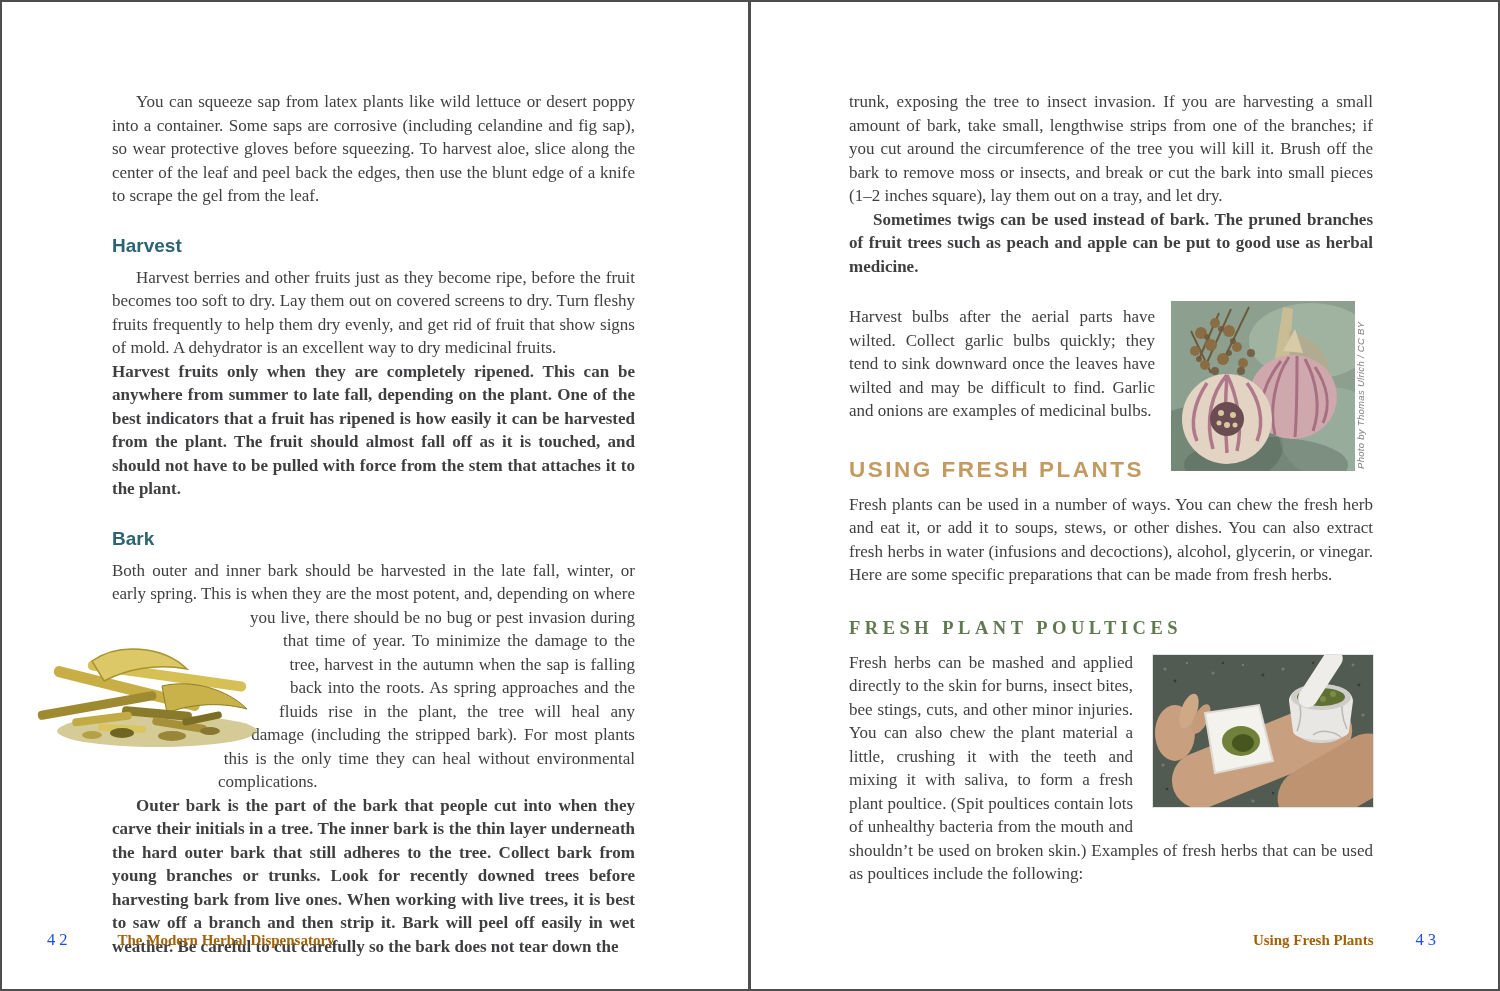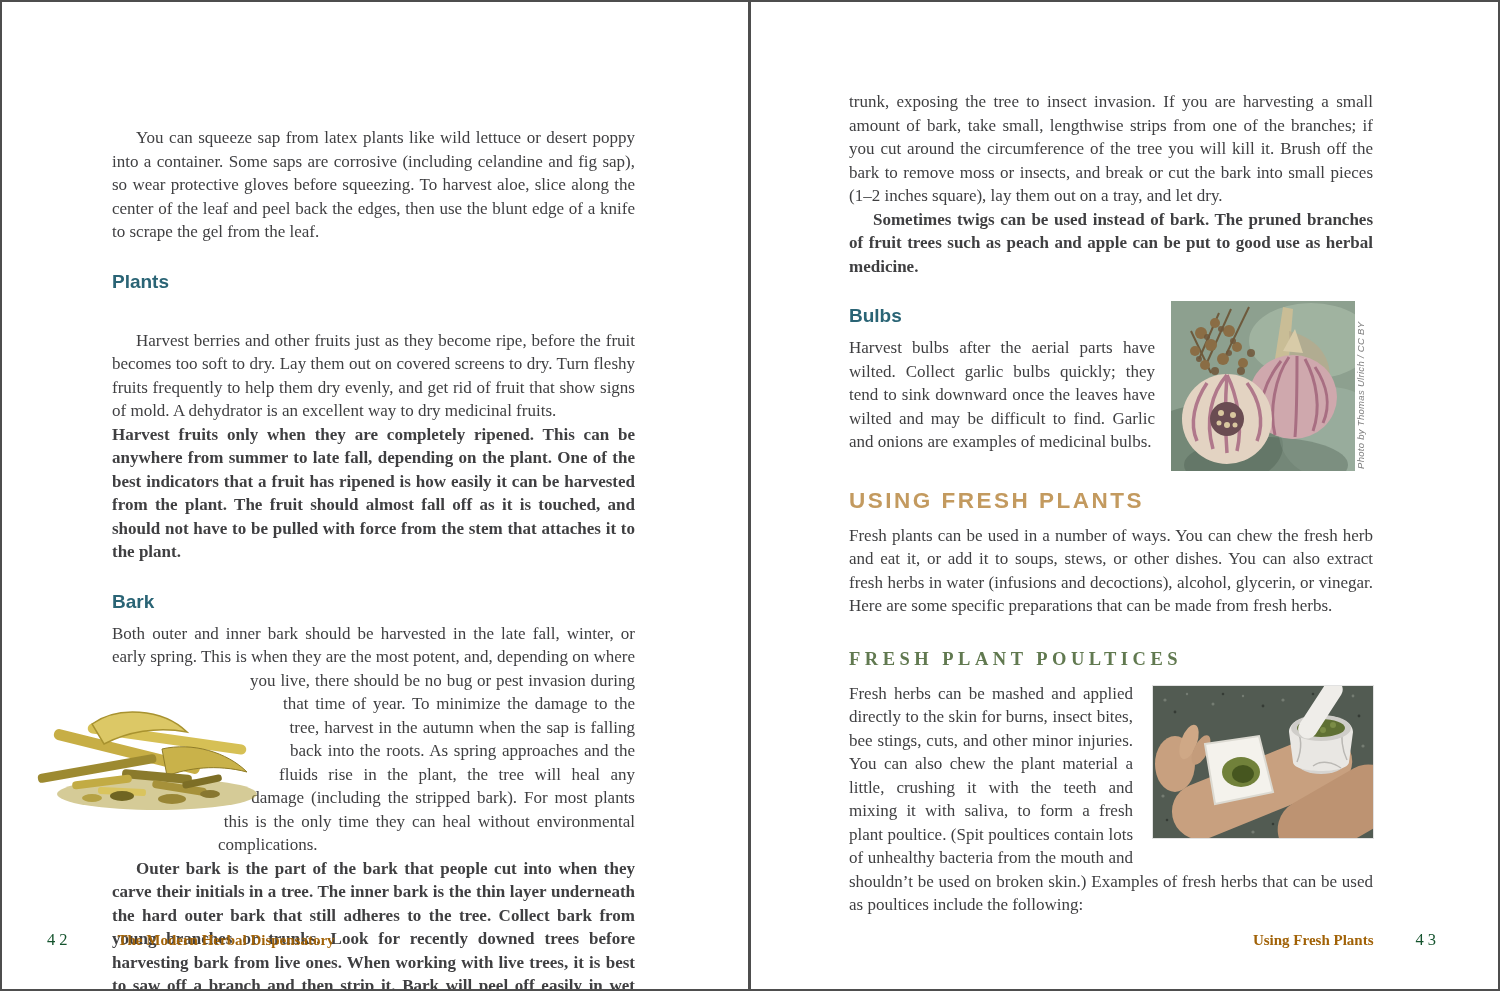--- a/index.html
+++ b/index.html
@@ -18,21 +18,21 @@
   }
   .col{position:absolute;top:88px;}
   .col-left{left:110px;width:523px;}
   .col-right{left:847px;width:524px;}
   p.body{
     margin:0;
     font-size:17px;line-height:23.5px;
     color:#3f3f41;
     text-align:justify;
   }
-  p.body.indent{text-indent:24px;margin-top:36px;}
+  p.body.indent{text-indent:24px;}
   p.body + p.body{margin-top:0;font-weight:bold;}
   h3.sub{
     font-family:"Liberation Sans", sans-serif;
     font-weight:bold;
     font-size:19px;line-height:22px;
     color:#2a6475;
     margin:27px 0 9px 0;
   }
   h2.section{
     font-family:"Liberation Sans", sans-serif;
@@ -86,34 +86,34 @@
     float:right;
     width:220px;height:152px;
     margin:4px 0 10px 20px;
   }
   .poultice-art{width:220px;height:152px;display:block;box-shadow:0 0 0 1px #e2e2e2;}
   
   .footer{position:absolute;top:928px;height:26px;font-size:15.5px;color:#4a4a45;}
   .footer-left{left:45px;display:flex;align-items:baseline;gap:46px;}
   .footer-right{right:58px;display:flex;align-items:baseline;gap:42px;}
   .page-num{
-    font-size:16.5px;letter-spacing:4px;color:#14532d;font-weight:500;
+    font-size:16.5px;letter-spacing:4px;color:#1d4ed8;font-weight:500;
   }
   .running-title{font-size:15px;color:#a16207;font-weight:bold;}
 </style>
 </head>
 <body>
 
 <div class="spread">
   <div class="gutter"></div>
 
   <div class="col col-left">
     <p class="body indent">You can squeeze sap from latex plants like wild lettuce or desert poppy into a container. Some saps are corrosive (including celandine and fig sap), so wear protective gloves before squeezing. To harvest aloe, slice along the center of the leaf and peel back the edges, then use the blunt edge of a knife to scrape the gel from the leaf.</p>
 
-    <h3 class="sub">Plants</h3>
+    <h3 class="sub">Harvest</h3>
     <p class="body indent">Harvest berries and other fruits just as they become ripe, before the fruit becomes too soft to dry. Lay them out on covered screens to dry. Turn fleshy fruits frequently to help them dry evenly, and get rid of fruit that show signs of mold. A dehydrator is an excellent way to dry medicinal fruits.</p>
     <p class="body">Harvest fruits only when they are completely ripened. This can be anywhere from summer to late fall, depending on the plant. One of the best indicators that a fruit has ripened is how easily it can be harvested from the plant. The fruit should almost fall off as it is touched, and should not have to be pulled with force from the stem that attaches it to the plant.</p>
 
     <h3 class="sub">Bark</h3>
     <p class="body">
       <span class="bark-float">
           <svg class="bark-art" viewBox="0 0 240 120" xmlns="http://www.w3.org/2000/svg">
         <ellipse cx="125" cy="100" rx="100" ry="16" fill="#b3a041" opacity="0.55"></ellipse>
         <rect x="20" y="52" width="150" height="11" rx="5" fill="#c7ae45" transform="rotate(14 95 57)"></rect>
         <rect x="55" y="40" width="160" height="10" rx="5" fill="#d6c055" transform="rotate(8 135 45)"></rect>
@@ -202,21 +202,20 @@
           <g fill="#d9c79f">
             <circle cx="50" cy="112" r="3"></circle>
               <circle cx="62" cy="114" r="3"></circle>
               <circle cx="56" cy="124" r="3"></circle>
             <circle cx="48" cy="122" r="2.5"></circle>
               <circle cx="64" cy="124" r="2.5"></circle>
           </g>
         </svg>
         <span class="photo-credit">Photo by Thomas Ulrich / CC BY</span>
       </div>
-      <h3 class="sub" style="margin-top:0;">Bulbs</h3>
       <p class="body">Harvest bulbs after the aerial parts have wilted. Collect garlic bulbs quickly; they tend to sink downward once the leaves have wilted and may be difficult to find. Garlic and onions are examples of medicinal bulbs.</p>
 
       <h2 class="section">USING FRESH PLANTS</h2>
       <p class="body">Fresh plants can be used in a number of ways. You can chew the fresh herb and eat it, or add it to soups, stews, or other dishes. You can also extract fresh herbs in water (infusions and decoctions), alcohol, glycerin, or vinegar. Here are some specific preparations that can be made from fresh herbs.</p>
 
       <h4 class="green-caps">FRESH PLANT POULTICES</h4>
       <p class="body">
         <span class="poultice-float">
             <svg class="poultice-art" viewBox="0 0 220 152" xmlns="http://www.w3.org/2000/svg">
           <rect x="0" y="0" width="220" height="152" fill="#525b52"></rect>

